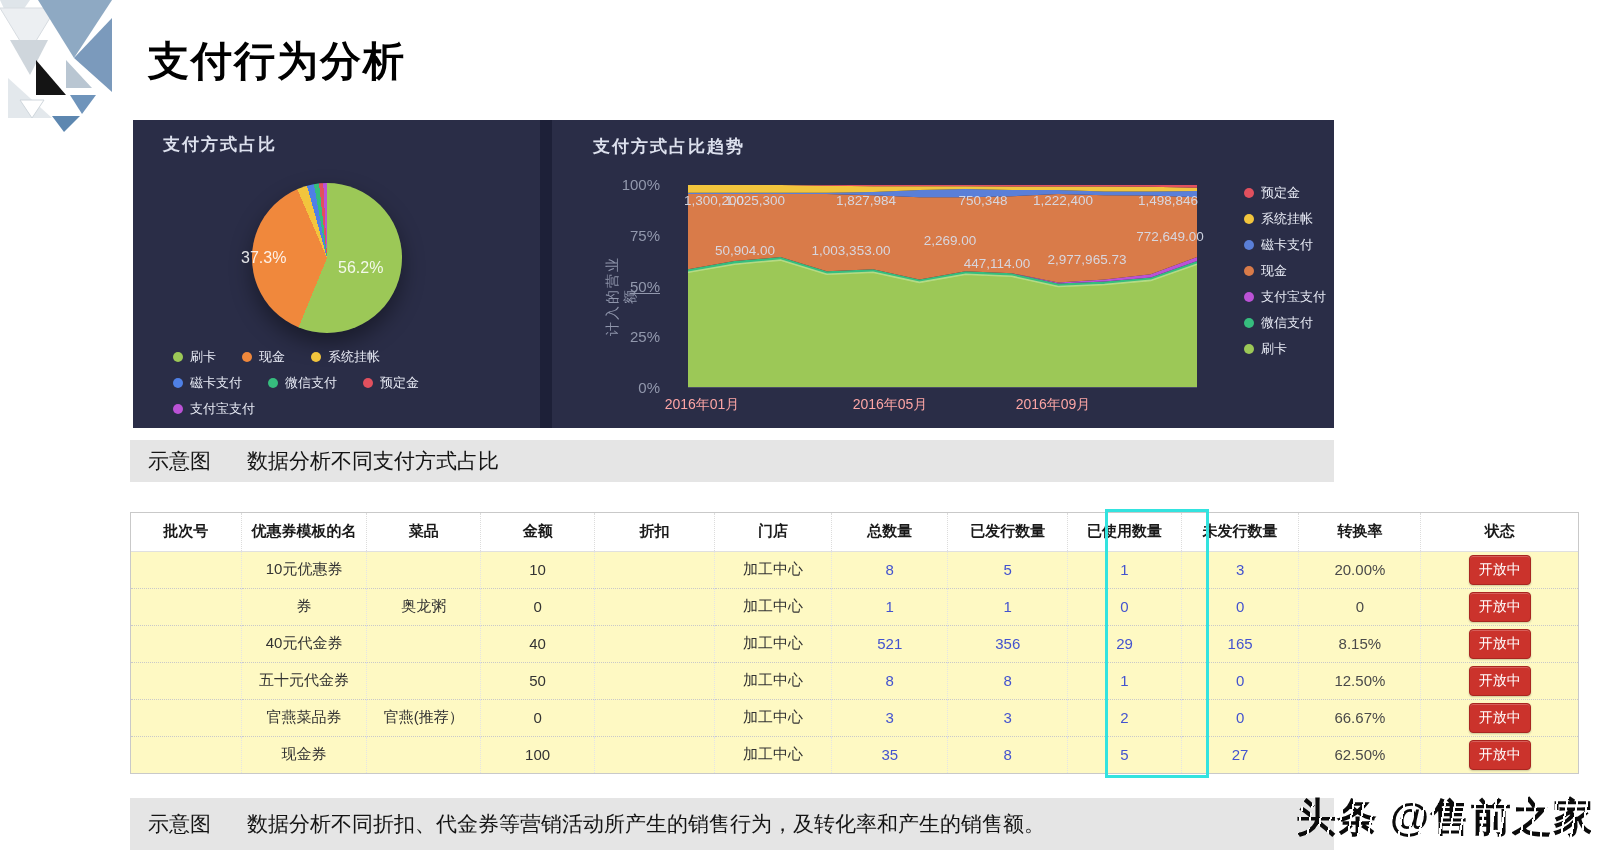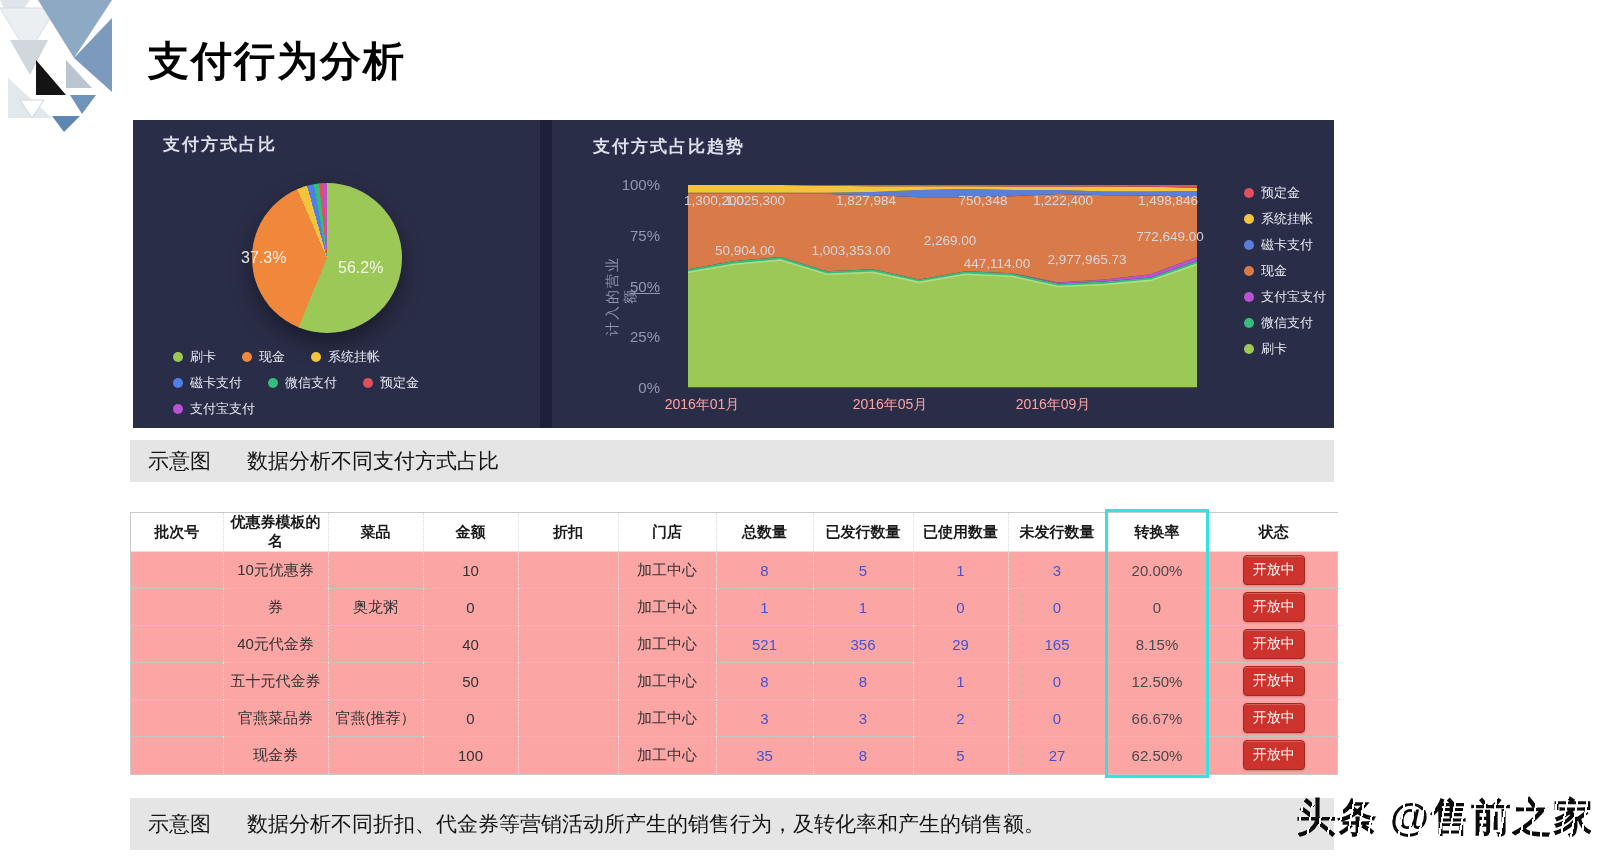--- a/index.html
+++ b/index.html
@@ -41,21 +41,21 @@
 
   
   .caption { position:absolute; left:130px; width:1204px; background:#e5e5e5; display:flex;
              align-items:center; font-size:21px; color:#141414; }
   .caption-1 { top:440px; height:42px; }
   .caption-2 { top:798px; height:52px; }
   .caption .tag { margin-left:18px; }
   .caption .text { margin-left:36px; }
 
   
-  .table-wrap { position:absolute; left:130px; top:512px; width:1208px; background:#fca5a5;
+  .table-wrap { position:absolute; left:130px; top:512px; width:1449px; background:#fef9c3;
                 border:1px solid #c9c9c9; }
   table { border-collapse:collapse; width:100%; table-layout:fixed; font-size:15px; color:#333; }
   thead th { height:38px; font-weight:700; color:#1a1a1a; background:#fff;
              border-bottom:1px solid #e0e0e0; border-right:1px dotted #dcdcdc; }
   thead th:last-child, tbody td:last-child { border-right:none; }
   tbody td { height:37px; text-align:center; border-top:1px dotted #c9c9c9;
              border-right:1px dotted #e4e4e4; overflow:hidden; white-space:nowrap; }
   td.blue { color:#4353cf; }
   td.rate { color:#4a4a4a; }
   .status-btn { display:inline-block; min-width:58px; padding:5px 9px; background:#cb332c;

